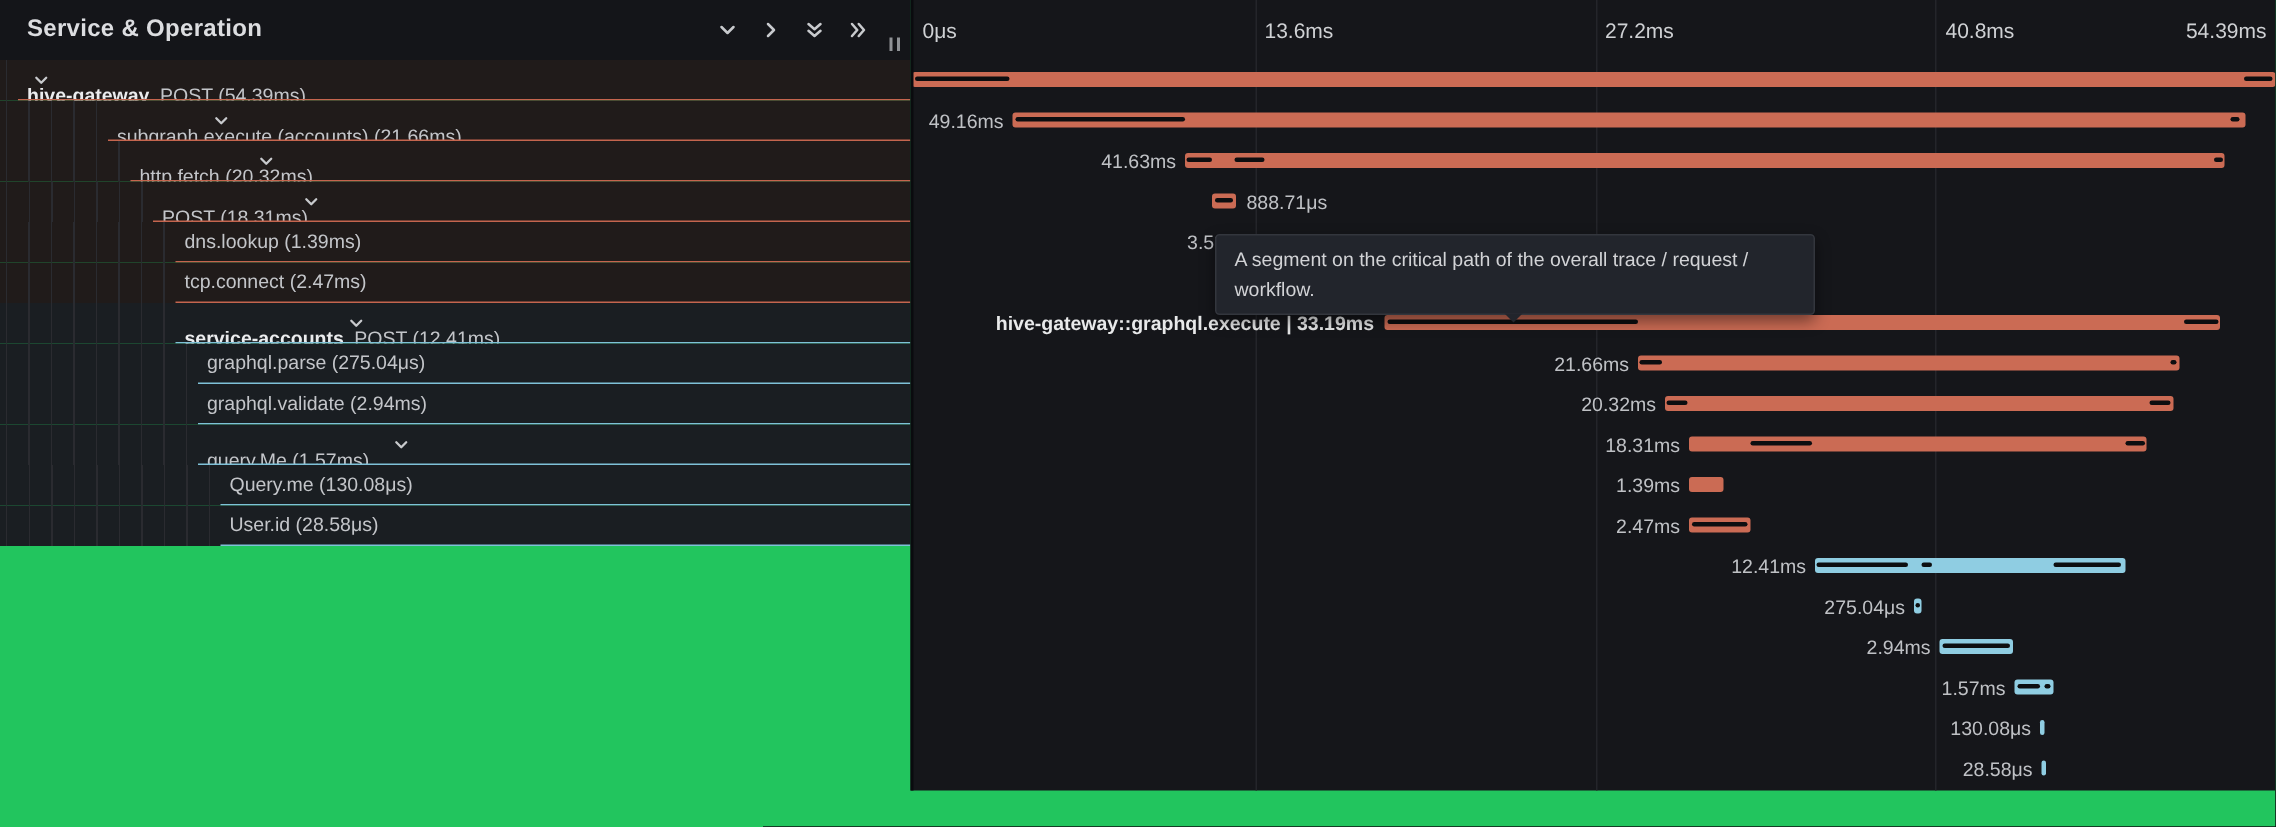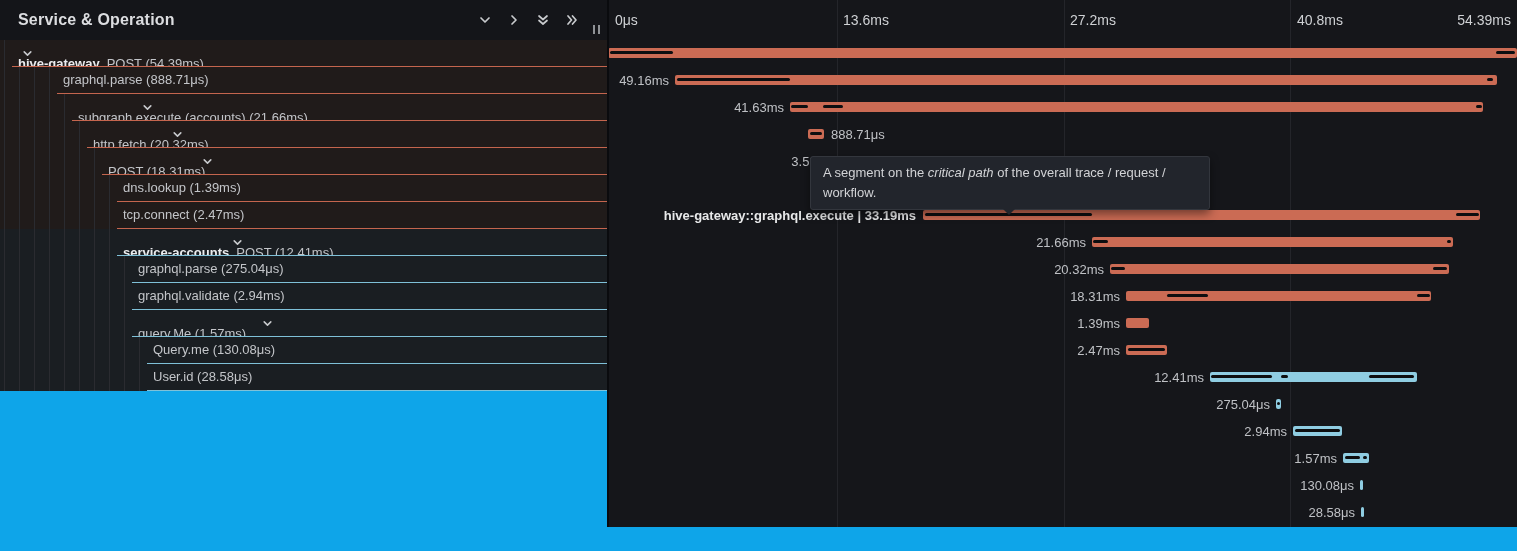--- a/index.html
+++ b/index.html
@@ -1,19 +1,19 @@
 <!DOCTYPE html>
 <html><head>
 <meta charset="utf-8">
 <style>
   * { margin:0; padding:0; box-sizing:border-box; }
   html,body { background:#0e0f13; }
   .app {
     position:relative; width:1517px; height:551px;
-    background:#0ea5e9; overflow:hidden;
+    background:#22c55e; overflow:hidden;
     font-family:"Liberation Sans", sans-serif;
     -webkit-font-smoothing:antialiased;
   }
   
   .left { position:absolute; left:0; top:0; width:607px; height:527px; }
   .lheader { position:relative; height:40px; background:#141519; }
   .ltitle { position:absolute; left:18px; top:0; line-height:40px; font-size:16px; font-weight:600; color:#dcdde0; letter-spacing:.2px; }
   .hicons { position:absolute; left:478px; top:13px; display:flex; gap:15px; color:#c8cacd; }
   .hicons .hic { width:14px; height:14px; cursor:pointer; }
   .grip { position:absolute; left:593px; top:25px; display:flex; gap:3px; cursor:col-resize; }
@@ -47,21 +47,21 @@
   .cp { position:absolute; top:3px; height:3px; border-radius:2px; background:#0d0e10; }
   .dur { position:absolute; top:0; line-height:27px; font-size:13px; color:#bfc1c5; white-space:nowrap; z-index:2; }
   .dur.hl { color:#e8e9ea; font-weight:600; }
   
   .tooltip {
     position:absolute; left:810px; top:156px; width:400px;
     background:#22252c; border:1px solid #33363d; border-radius:3px;
     padding:6px 12px 7px; font-size:13px; line-height:1.5; color:#d2d3d6;
     box-shadow:0 4px 10px rgba(0,0,0,.45); z-index:20;
   }
-  .tooltip .em { font-style:italic; }
+  .tooltip .em { }
   .tooltip::after {
     content:""; position:absolute; left:192px; bottom:-6px;
     border-left:6px solid transparent; border-right:6px solid transparent;
     border-top:6px solid #22252c;
   }
   svg { display:block; }
 </style>
 </head>
 <body>
 
@@ -99,23 +99,20 @@
           <i></i>
         </div>
     </div>
 
     <div class="lrows">
       <div class="rl sa" style="--l:0">
         <span class="chev"><svg viewBox="0 0 10 10" width="11" height="11">
               <polyline points="2,3.5 5,6.5 8,3.5" fill="none" stroke="currentColor" stroke-width="1.4" stroke-linecap="round" stroke-linejoin="round"></polyline>
             </svg></span>
         <span class="svc">hive-gateway</span><span class="op">POST (54.39ms)</span>
-      </div>
-      <div class="rl sa" style="--l:3">
-        <span class="op">graphql.parse (888.71μs)</span>
       </div>
       <div class="rl sa" style="--l:4">
         <span class="chev"><svg viewBox="0 0 10 10" width="11" height="11">
               <polyline points="2,3.5 5,6.5 8,3.5" fill="none" stroke="currentColor" stroke-width="1.4" stroke-linecap="round" stroke-linejoin="round"></polyline>
             </svg></span>
         <span class="op">subgraph.execute (accounts) (21.66ms)</span>
       </div>
       <div class="rl sa" style="--l:5">
         <span class="chev"><svg viewBox="0 0 10 10" width="11" height="11">
               <polyline points="2,3.5 5,6.5 8,3.5" fill="none" stroke="currentColor" stroke-width="1.4" stroke-linecap="round" stroke-linejoin="round"></polyline>

